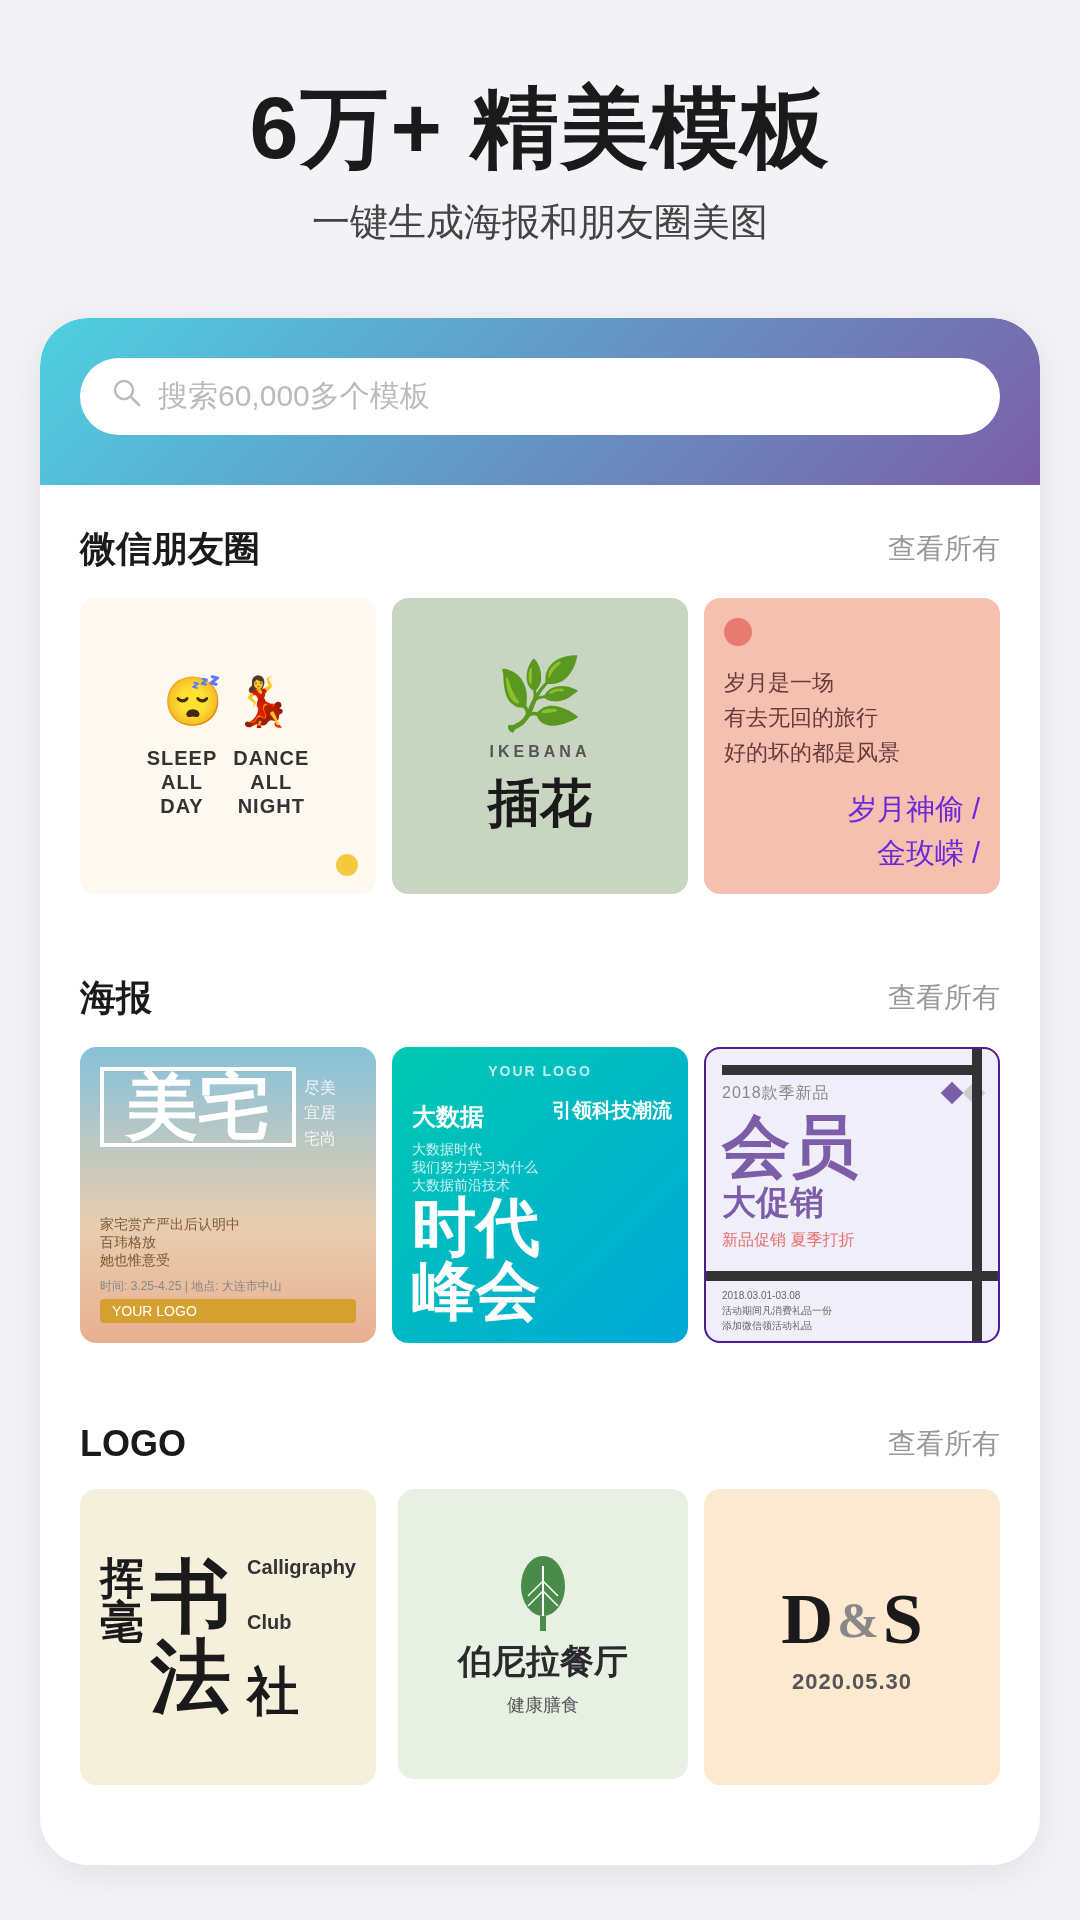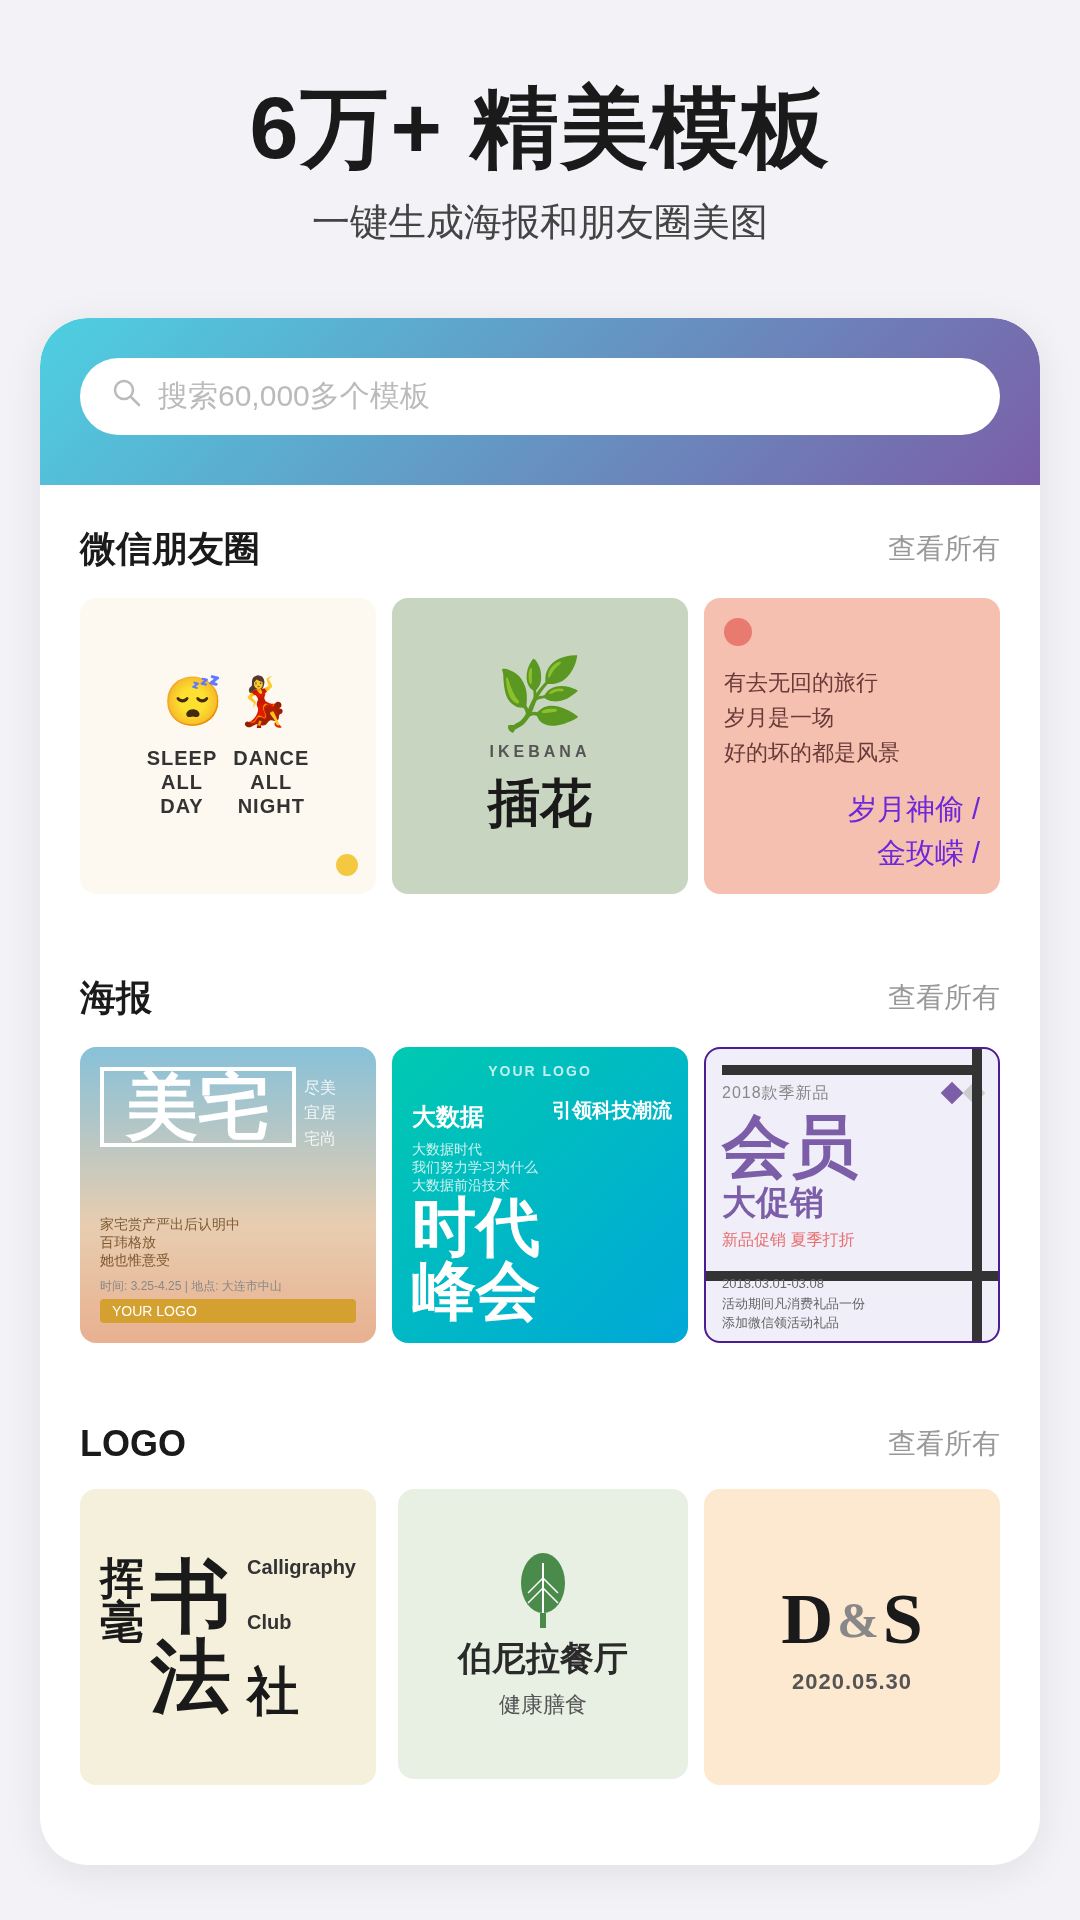--- a/index.html
+++ b/index.html
@@ -365,22 +365,22 @@
         <div style="position:absolute;top:0;left:0;right:0;bottom:0;display:flex;flex-direction:column;align-items:center;justify-content:center;gap:8px;">
           <span style="font-size:70px;">🌿</span>
           <span style="font-size:16px;color:#555;letter-spacing:4px;font-weight:600;">IKEBANA</span>
           <span style="font-size:52px;font-weight:900;color:#1a1a1a;">插花</span>
         </div>
       </div>
 
       <div class="card wc-card-3">
         <div class="wc-card-3-circle"></div>
         <div class="wc-card-3-text">
+          <div>岁月是一场</div>
           <div>有去无回的旅行</div>
-          <div>岁月是一场</div>
           <div>好的坏的都是风景</div>
         </div>
         <div class="wc-card-3-bottom">
           <div class="wc-card-3-label">岁月神偷 /</div>
           <div class="wc-card-3-label">金玫嵘 /</div>
         </div>
       </div>
 
     </div>
   </div>
@@ -426,21 +426,21 @@
             <div class="diamond-deco" style="background:#ccc;"></div>
           </div>
         </div>
         <div style="margin-top:8px;">
           <div style="font-size:68px;font-weight:900;color:#7b5ea7;line-height:1;">会员</div>
           <div style="font-size:34px;font-weight:900;color:#7b5ea7;">大促销</div>
         </div>
         <div style="font-size:16px;color:#e87070;margin-top:4px;">新品促销 夏季打折</div>
         <div class="stripe-h-bottom"></div>
         <div class="stripe-v"></div>
-        <div style="position:absolute;bottom:8px;left:16px;right:22px;font-size:13px;color:#666;line-height:1.5;">
+        <div style="position:absolute;bottom:8px;left:16px;right:22px;font-size:10px;color:#666;line-height:1.5;">
           <div>2018.03.01-03.08</div>
           <div>活动期间凡消费礼品一份</div>
           <div>添加微信领活动礼品</div>
         </div>
       </div>
 
     </div>
   </div>
 
   <div class="divider-space"></div>
@@ -472,21 +472,21 @@
             <ellipse cx="30" cy="35" rx="22" ry="30" fill="#4a8a4a"></ellipse>
             <line x1="30" y1="15" x2="30" y2="75" stroke="#fff" stroke-width="2"></line>
             <line x1="30" y1="30" x2="15" y2="45" stroke="#fff" stroke-width="1.5"></line>
             <line x1="30" y1="40" x2="15" y2="55" stroke="#fff" stroke-width="1.5"></line>
             <line x1="30" y1="30" x2="45" y2="45" stroke="#fff" stroke-width="1.5"></line>
             <line x1="30" y1="40" x2="45" y2="55" stroke="#fff" stroke-width="1.5"></line>
             <rect x="27" y="65" width="6" height="15" fill="#4a8a4a"></rect>
           </svg>
         </div>
         <div style="font-size:34px;font-weight:700;color:#2a2a2a;text-align:center;">伯尼拉餐厅</div>
-        <div style="font-size:22px;color:#555;">健康膳食</div>
+        <div style="font-size:18px;color:#555;">健康膳食</div>
       </div>
 
       <div class="card logo-card-3">
         <div class="logo-3-main">
           <span>D</span>
           <span class="logo-3-ampersand">&amp;</span>
           <span>S</span>
         </div>
         <div class="logo-3-date">2020.05.30</div>
       </div>

